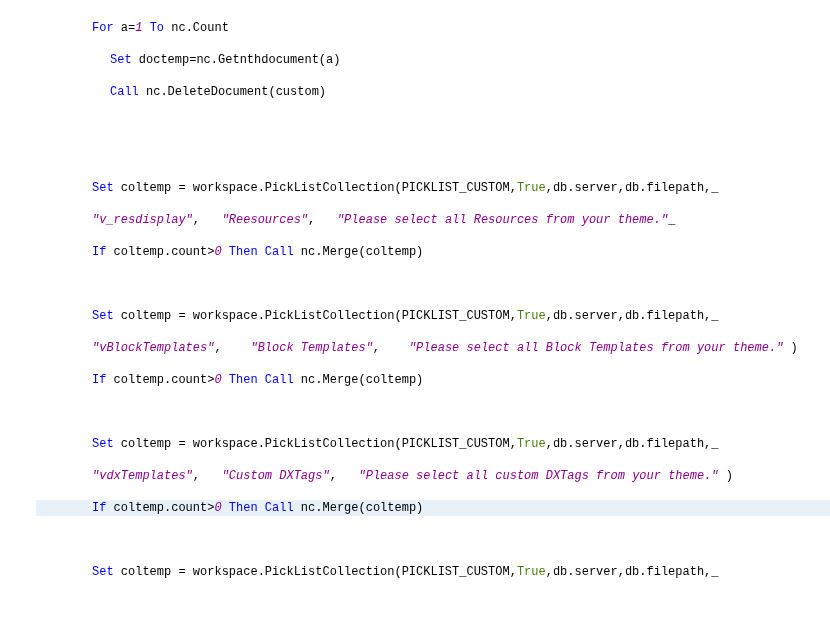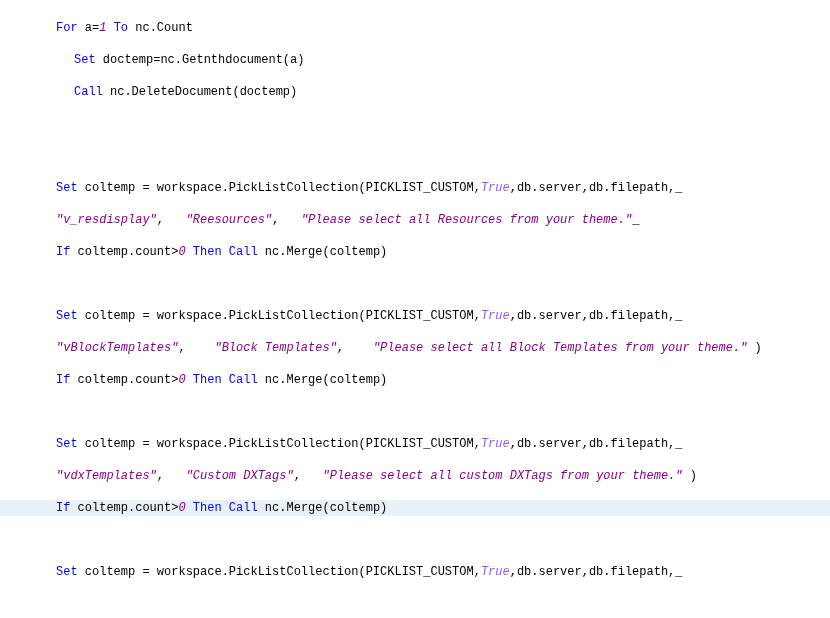--- a/index.html
+++ b/index.html
@@ -11,39 +11,40 @@
       width: 830px;
       overflow: hidden;
     }
     .code-container {
       white-space: pre;
       line-height: 16px;
     }
     .line {
       padding-left: 24px;
       height: 16px;
+      margin-left: 36px;
     }
     .line.highlighted {
       background: #e8f0f8;
     }
     .kw-blue { color: #0000ff; }
-    .kw-navy { color: #8b5cf6; font-style: italic; }
+    .kw-navy { color: #4d7c0f; }
     .str-purple { color: #8b008b; font-style: italic; }
     .num-purple { color: #8b008b; font-style: italic; }
     .plain { color: #000; }
     .indent1 { padding-left: 56px; }
     .indent2 { padding-left: 74px; }
   </style>
 </head>
 <body>
 
 <div class="code-container">
 <div class="line indent1"><span class="kw-blue">For</span><span class="plain"> a=</span><span class="num-purple">1</span><span class="plain"> </span><span class="kw-blue">To</span><span class="plain"> nc.Count</span></div>
 <div class="line indent2"><span class="kw-blue">Set</span><span class="plain"> doctemp=nc.Getnthdocument(a)</span></div>
-<div class="line indent2"><span class="kw-blue">Call</span><span class="plain"> nc.DeleteDocument(doctemp)</span></div>
+<div class="line indent2"><span class="kw-blue">Call</span><span class="plain"> nc.DeleteDocument(custom)</span></div>
 <div class="line"></div>
 <div class="line"></div>
 <div class="line indent1"><span class="kw-blue">Set</span><span class="plain"> coltemp = workspace.PickListCollection(PICKLIST_CUSTOM,</span><span class="kw-navy">True</span><span class="plain">,db.server,db.filepath,_</span></div>
 <div class="line indent1"><span class="str-purple">"v_resdisplay"</span><span class="plain">,   </span><span class="str-purple">"Reesources"</span><span class="plain">,   </span><span class="str-purple">"Please select all Resources from your theme."</span><span class="plain">_</span></div>
 <div class="line indent1"><span class="kw-blue">If</span><span class="plain"> coltemp.count&gt;</span><span class="num-purple">0</span><span class="plain"> </span><span class="kw-blue">Then</span><span class="plain"> </span><span class="kw-blue">Call</span><span class="plain"> nc.Merge(coltemp)</span></div>
 <div class="line"></div>
 <div class="line indent1"><span class="kw-blue">Set</span><span class="plain"> coltemp = workspace.PickListCollection(PICKLIST_CUSTOM,</span><span class="kw-navy">True</span><span class="plain">,db.server,db.filepath,_</span></div>
 <div class="line indent1"><span class="str-purple">"vBlockTemplates"</span><span class="plain">,    </span><span class="str-purple">"Block Templates"</span><span class="plain">,    </span><span class="str-purple">"Please select all Block Templates from your theme."</span><span class="plain"> )</span></div>
 <div class="line indent1"><span class="kw-blue">If</span><span class="plain"> coltemp.count&gt;</span><span class="num-purple">0</span><span class="plain"> </span><span class="kw-blue">Then</span><span class="plain"> </span><span class="kw-blue">Call</span><span class="plain"> nc.Merge(coltemp)</span></div>
 <div class="line"></div>

